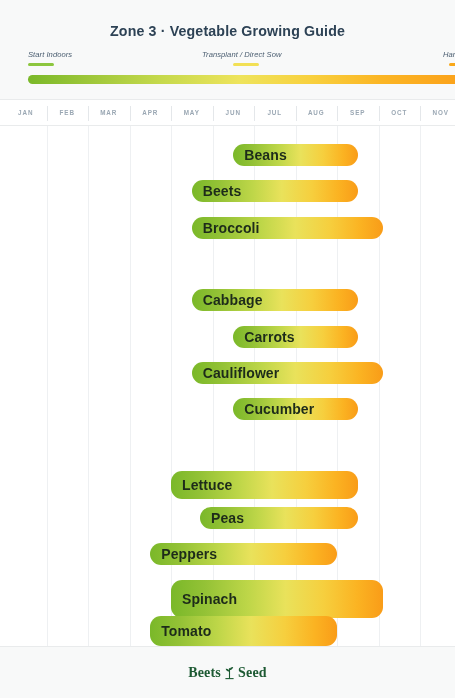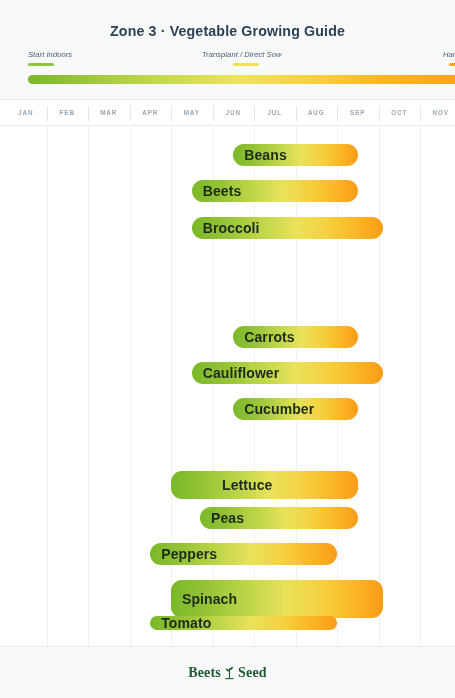--- a/index.html
+++ b/index.html
@@ -252,42 +252,45 @@
       <div class="gridline" style="left: 420px;"></div>
       <div class="bar" style="left: 233.25px; width: 124.5px; top: 18px; height: 22px; background: linear-gradient(to right, rgb(122, 184, 41) 0%, rgb(148, 194, 54) 16%, rgb(189, 214, 72) 36%, rgb(233, 226, 91) 54%, rgb(246, 207, 62) 72%, rgb(251, 179, 34) 88%, rgb(249, 156, 24) 100%);">
         <span class="bar-label">Beans</span>
       </div>
       <div class="bar" style="left: 191.75px; width: 166px; top: 54.3px; height: 22px; background: linear-gradient(to right, rgb(122, 184, 41) 0%, rgb(148, 194, 54) 16%, rgb(189, 214, 72) 36%, rgb(233, 226, 91) 54%, rgb(246, 207, 62) 72%, rgb(251, 179, 34) 88%, rgb(249, 156, 24) 100%);">
         <span class="bar-label">Beets</span>
       </div>
       <div class="bar" style="left: 191.75px; width: 190.9px; top: 90.6px; height: 22px; background: linear-gradient(to right, rgb(122, 184, 41) 0%, rgb(148, 194, 54) 16%, rgb(189, 214, 72) 36%, rgb(233, 226, 91) 54%, rgb(246, 207, 62) 72%, rgb(251, 179, 34) 88%, rgb(249, 156, 24) 100%);">
         <span class="bar-label">Broccoli</span>
       </div>
+      <div class="bar" style="left: 191.75px; width: 166px; top: 163.2px; height: 22px; background: linear-gradient(to right, rgb(122, 184, 41) 0%, rgb(148, 194, 54) 16%, rgb(189, 214, 72) 36%, rgb(233, 226, 91) 54%, rgb(246, 207, 62) 72%, rgb(251, 179, 34) 88%, rgb(249, 156, 24) 100%);">
+        <span class="bar-label">Cabbage</span>
+      </div>
       <div class="bar" style="left: 233.25px; width: 124.5px; top: 199.5px; height: 22px; background: linear-gradient(to right, rgb(122, 184, 41) 0%, rgb(148, 194, 54) 16%, rgb(189, 214, 72) 36%, rgb(233, 226, 91) 54%, rgb(246, 207, 62) 72%, rgb(251, 179, 34) 88%, rgb(249, 156, 24) 100%);">
         <span class="bar-label">Carrots</span>
       </div>
       <div class="bar" style="left: 191.75px; width: 190.9px; top: 235.8px; height: 22px; background: linear-gradient(to right, rgb(122, 184, 41) 0%, rgb(148, 194, 54) 16%, rgb(189, 214, 72) 36%, rgb(233, 226, 91) 54%, rgb(246, 207, 62) 72%, rgb(251, 179, 34) 88%, rgb(249, 156, 24) 100%);">
         <span class="bar-label">Cauliflower</span>
       </div>
       <div class="bar" style="left: 233.25px; width: 124.5px; top: 272.1px; height: 22px; background: linear-gradient(to right, rgb(122, 184, 41) 0%, rgb(148, 194, 54) 16%, rgb(189, 214, 72) 36%, rgb(233, 226, 91) 54%, rgb(246, 207, 62) 72%, rgb(251, 179, 34) 88%, rgb(249, 156, 24) 100%);">
         <span class="bar-label">Cucumber</span>
       </div>
-      <div class="bar" style="left: 171px; width: 186.75px; top: 344.7px; height: 28px; background: linear-gradient(to right, rgb(122, 184, 41) 0%, rgb(148, 194, 54) 16%, rgb(189, 214, 72) 36%, rgb(233, 226, 91) 54%, rgb(246, 207, 62) 72%, rgb(251, 179, 34) 88%, rgb(249, 156, 24) 100%); padding-left: 40px;">
+      <div class="bar" style="left: 171px; width: 186.75px; top: 344.7px; height: 28px; background: linear-gradient(to right, rgb(122, 184, 41) 0%, rgb(148, 194, 54) 16%, rgb(189, 214, 72) 36%, rgb(233, 226, 91) 54%, rgb(246, 207, 62) 72%, rgb(251, 179, 34) 88%, rgb(249, 156, 24) 100%);">
         <span class="bar-label">Lettuce</span>
       </div>
       <div class="bar" style="left: 200.05px; width: 157.7px; top: 381px; height: 22px; background: linear-gradient(to right, rgb(122, 184, 41) 0%, rgb(148, 194, 54) 16%, rgb(189, 214, 72) 36%, rgb(233, 226, 91) 54%, rgb(246, 207, 62) 72%, rgb(251, 179, 34) 88%, rgb(249, 156, 24) 100%);">
         <span class="bar-label">Peas</span>
       </div>
       <div class="bar" style="left: 150.25px; width: 186.75px; top: 417.3px; height: 22px; background: linear-gradient(to right, rgb(122, 184, 41) 0%, rgb(148, 194, 54) 16%, rgb(189, 214, 72) 36%, rgb(233, 226, 91) 54%, rgb(246, 207, 62) 72%, rgb(251, 179, 34) 88%, rgb(249, 156, 24) 100%);">
         <span class="bar-label">Peppers</span>
       </div>
       <div class="bar" style="left: 171px; width: 211.65px; top: 453.6px; height: 38px; background: linear-gradient(to right, rgb(122, 184, 41) 0%, rgb(148, 194, 54) 16%, rgb(189, 214, 72) 36%, rgb(233, 226, 91) 54%, rgb(246, 207, 62) 72%, rgb(251, 179, 34) 88%, rgb(249, 156, 24) 100%);">
         <span class="bar-label">Spinach</span>
       </div>
-      <div class="bar" style="left: 150.25px; width: 186.75px; top: 489.9px; height: 14px; background: linear-gradient(to right, rgb(122, 184, 41) 0%, rgb(148, 194, 54) 16%, rgb(189, 214, 72) 36%, rgb(233, 226, 91) 54%, rgb(246, 207, 62) 72%, rgb(251, 179, 34) 88%, rgb(249, 156, 24) 100%);">
+      <div class="bar" style="left: 150.25px; width: 186.75px; top: 489.9px; height: 30px; background: linear-gradient(to right, rgb(122, 184, 41) 0%, rgb(148, 194, 54) 16%, rgb(189, 214, 72) 36%, rgb(233, 226, 91) 54%, rgb(246, 207, 62) 72%, rgb(251, 179, 34) 88%, rgb(249, 156, 24) 100%);">
         <span class="bar-label">Tomato</span>
       </div>
     </div>
 
   <div class="footer">
     <div class="logo">
       <span>Beets</span>
       <span class="logo-mark">
         <svg width="13" height="15" viewBox="0 0 13 15" xmlns="http://www.w3.org/2000/svg">
           <path d="M6.5 13.6 L6.5 3.2" stroke="#1d5a33" stroke-width="1.1" fill="none"></path>

